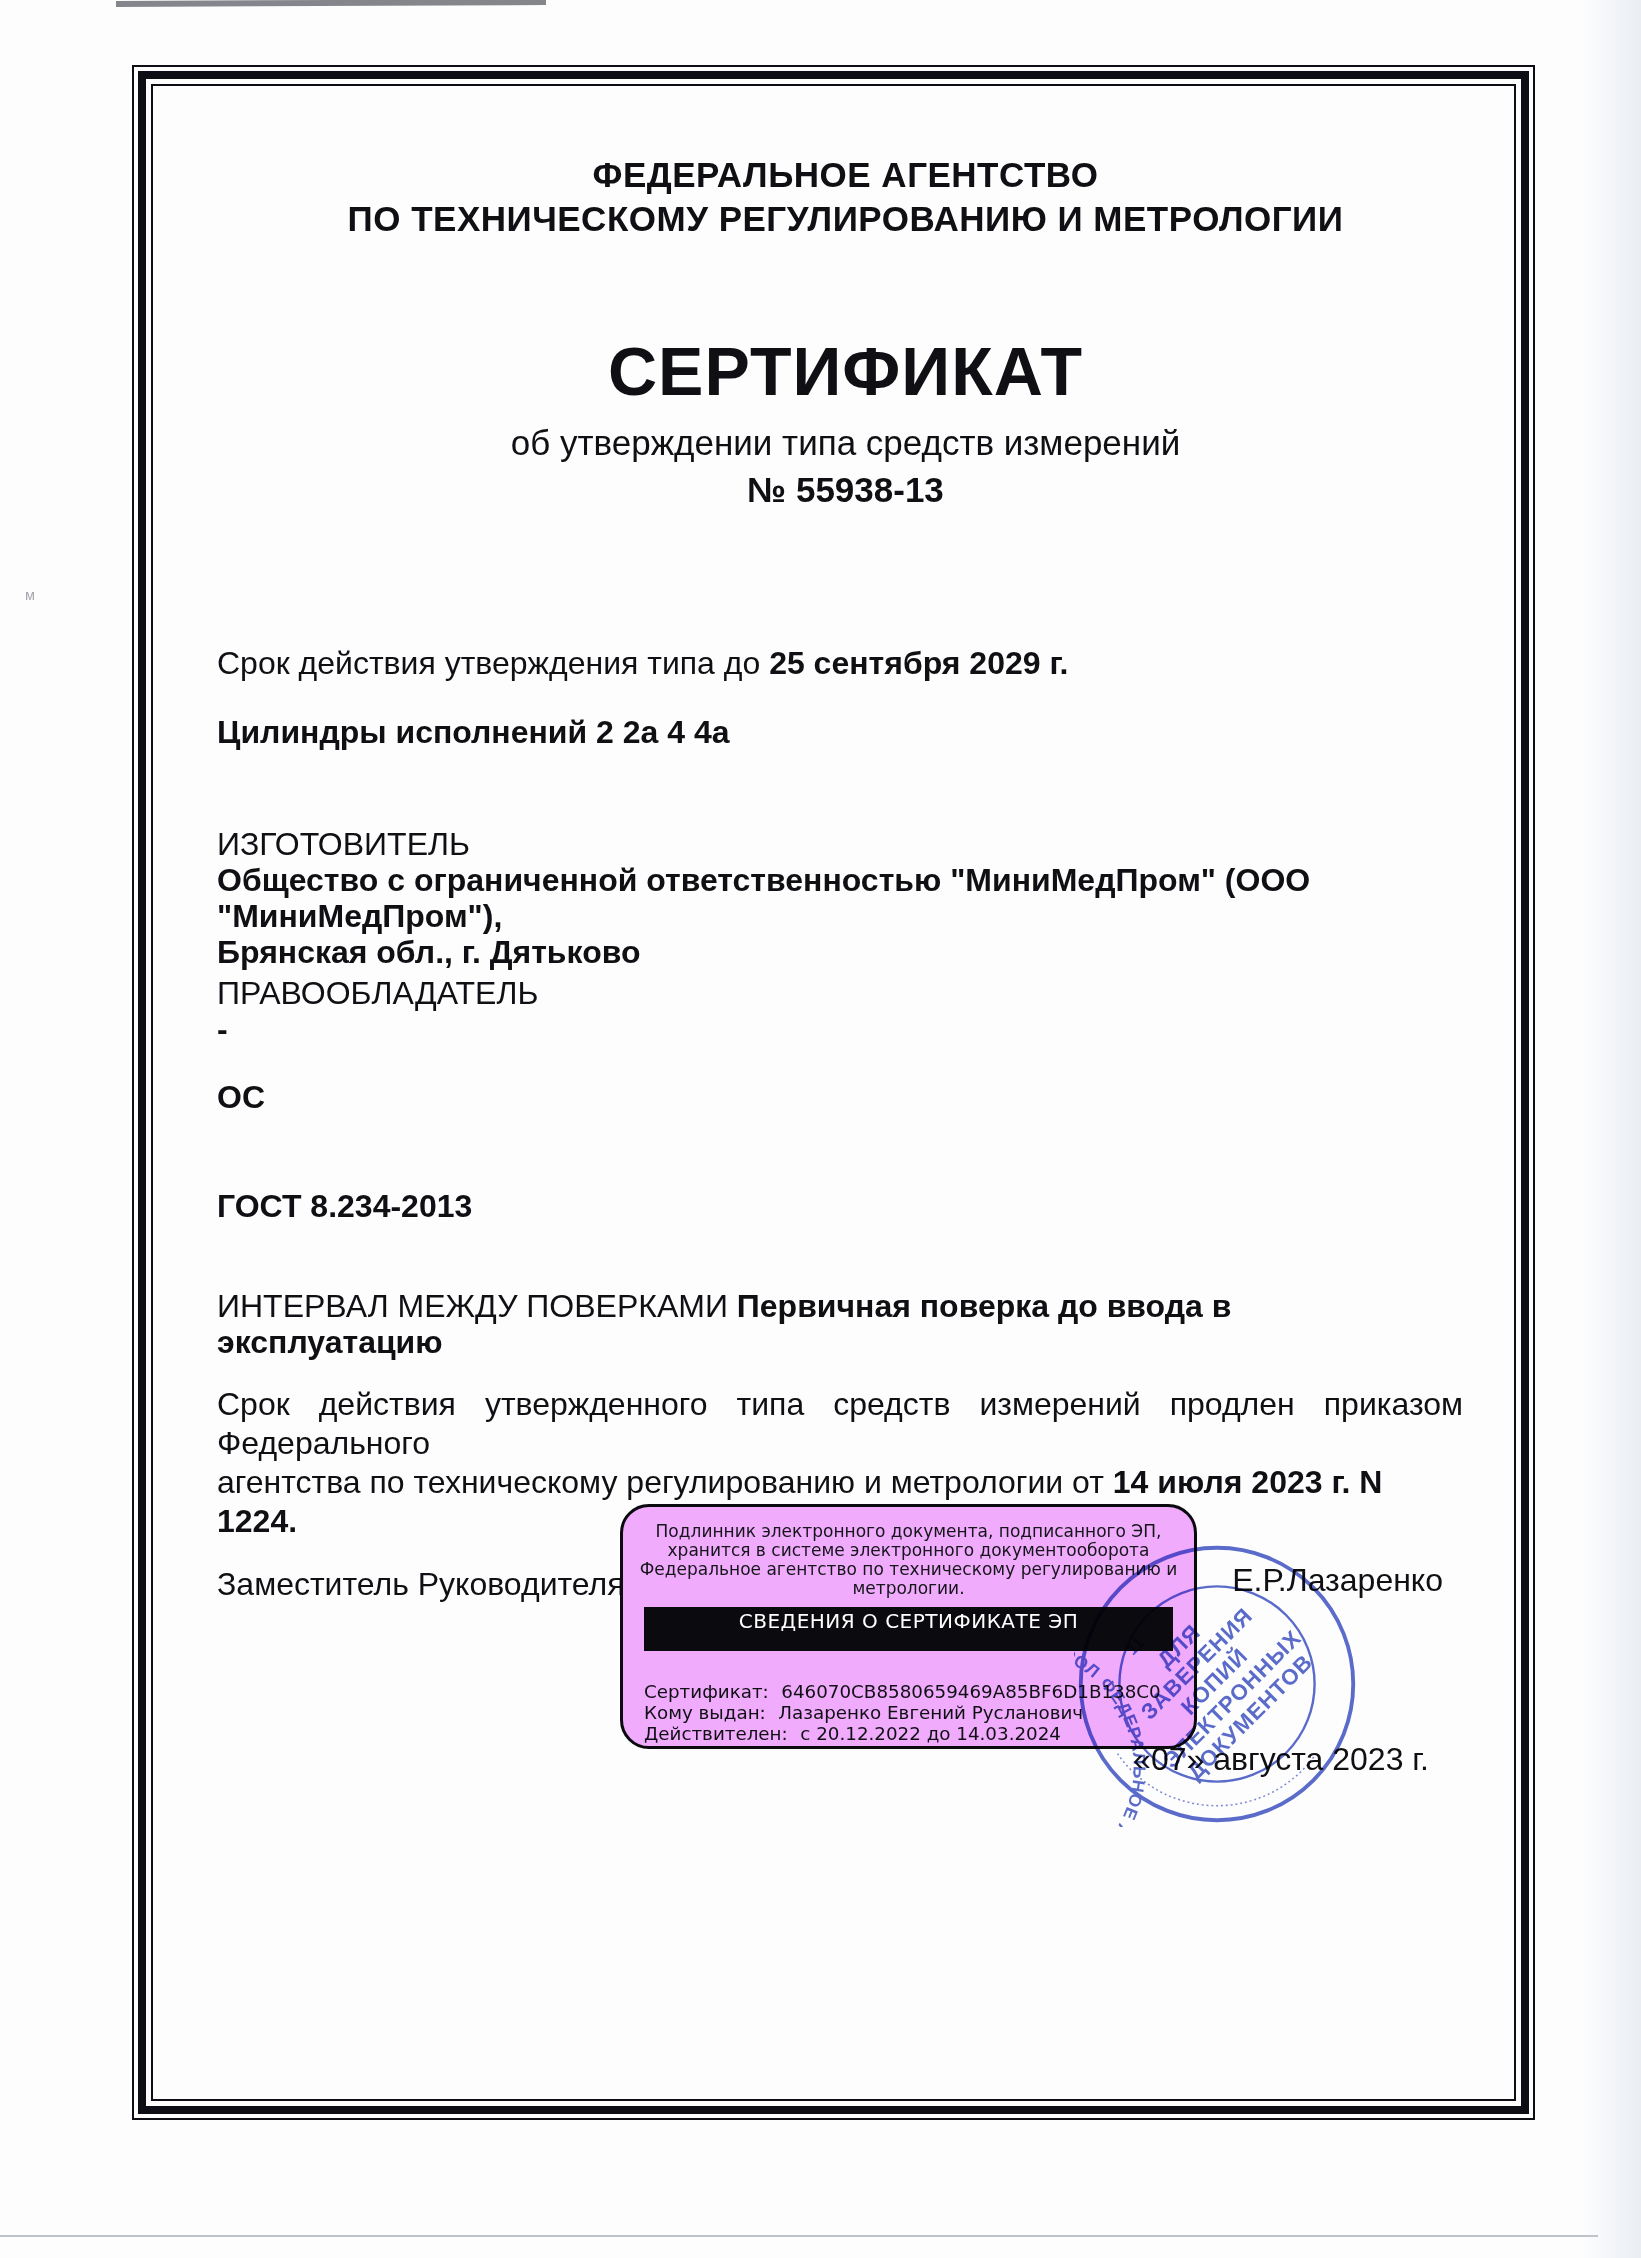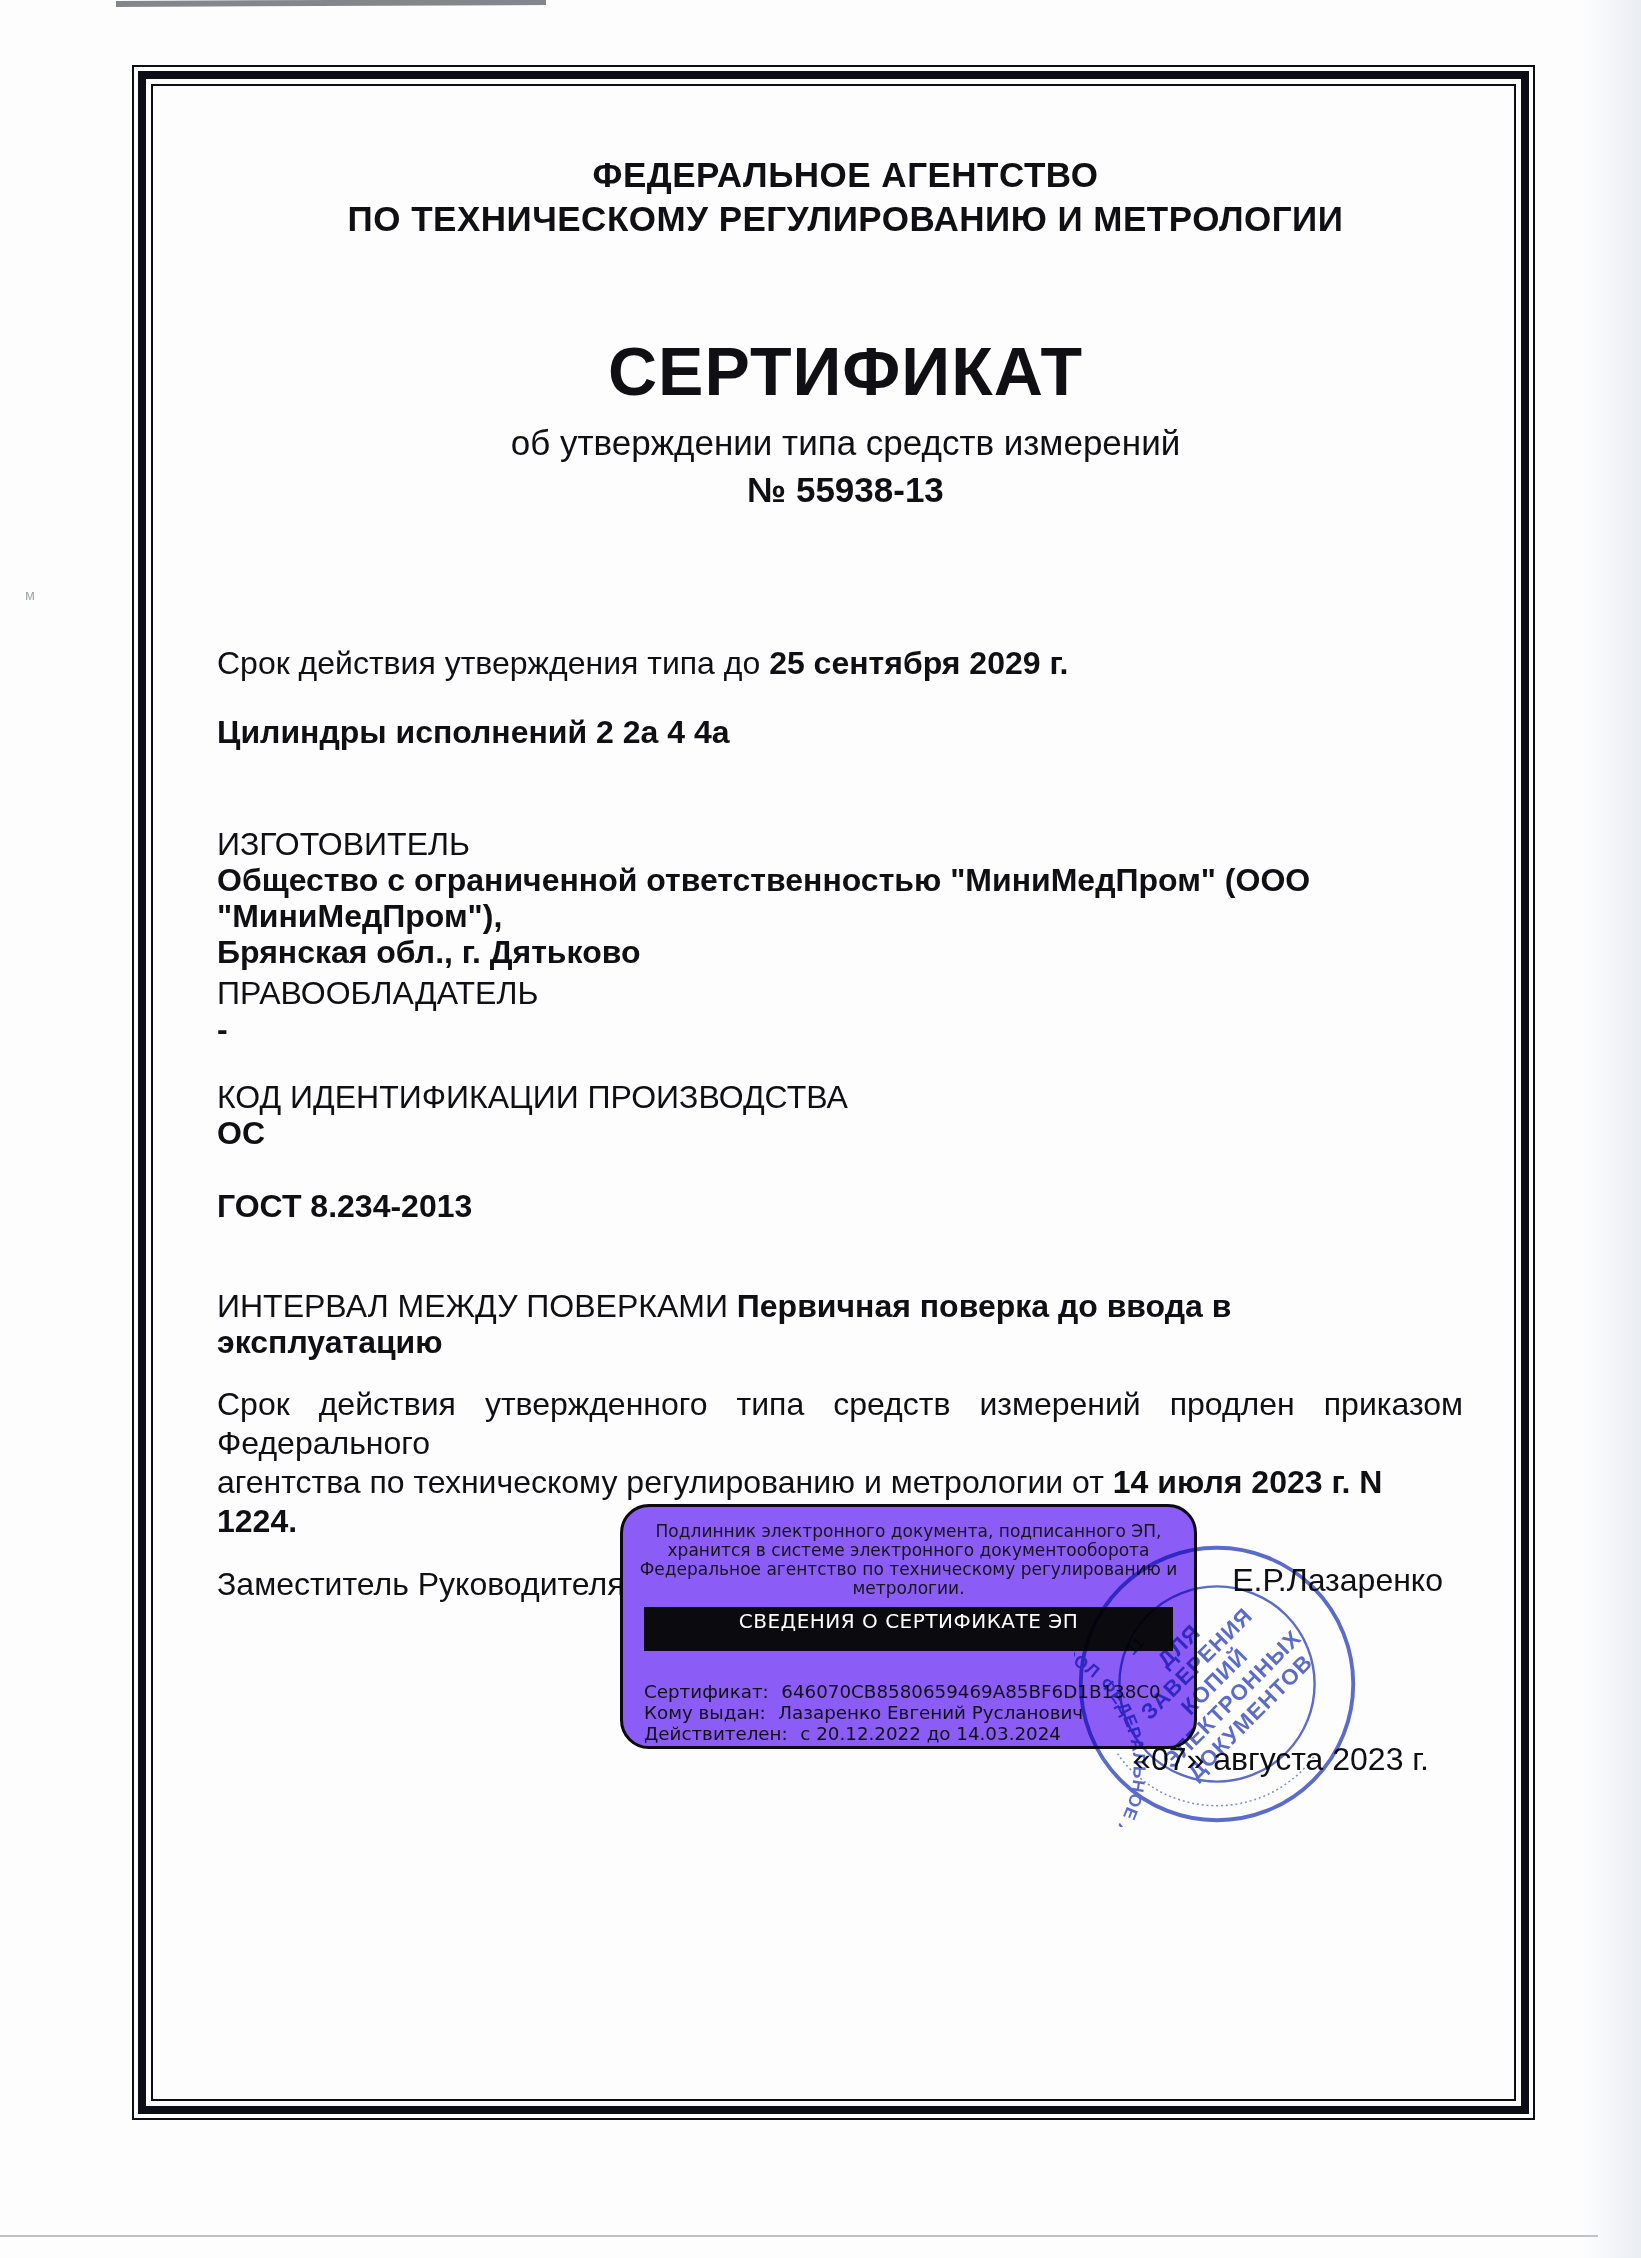--- a/index.html
+++ b/index.html
@@ -38,21 +38,21 @@
   .vline{display:block;}
 
   .ext{top:1385px;line-height:39px;}
   .ext-line1{text-align:justify;text-align-last:justify;}
 
   .sig-role{top:1566px;font-size:32px;}
   .sig-name{top:1562px;right:198px;font-size:32px;}
   .sig-date{top:1741px;right:212px;font-size:32px;}
 
   
-  .esign{left:620px;top:1504px;width:577px;height:245px;background:#8b5cf6;
+  .esign{left:620px;top:1504px;width:577px;height:245px;background:#f0abfc;
     border:3.9px solid #0b0b0f;border-radius:29px;box-sizing:border-box;
     font-family:"DejaVu Sans",sans-serif;z-index:2;}
   .esign-notice{margin:14.5px 13.5px 0;text-align:center;font-size:17px;line-height:19.3px;color:#15151a;}
   .esign-notice span{display:block;}
   .esign-bar{margin:8.7px 21px 0;height:44px;background:#0b0b0f;color:#fff;
     text-align:center;font-size:20px;line-height:28px;letter-spacing:0.5px;}
   .esign-rows{margin:30px 0 0 21px;font-size:18.3px;line-height:21px;color:#101014;}
   .esign-row-label{display:inline-block;}
   .esign-row-value{display:inline-block;margin-left:12.6px;}
 
@@ -103,21 +103,20 @@
     <span class="vline field-value">Общество с ограниченной ответственностью "МиниМедПром" (ООО "МиниМедПром"),</span>
     <span class="vline field-value">Брянская обл., г. Дятьково</span>
   </div>
 
   <div class="abs bodytext" style="top:975px">
     <div class="field-label">ПРАВООБЛАДАТЕЛЬ</div>
     <span class="vline field-value">-</span>
   </div>
 
   <div class="abs bodytext" style="top:1079px">
-    <div class="field-label">КОД ИДЕНТИФИКАЦИИ ПРОИЗВОДСТВА</div>
     <span class="vline field-value">ОС</span>
   </div>
 
   <div class="abs bodytext" style="top:1188px">
     <span class="vline field-value">ГОСТ 8.234-2013</span>
   </div>
 
   <div class="abs bodytext" style="top:1288px">
     <span>ИНТЕРВАЛ МЕЖДУ ПОВЕРКАМИ </span><span class="b">Первичная поверка до ввода в эксплуатацию</span>
   </div>

